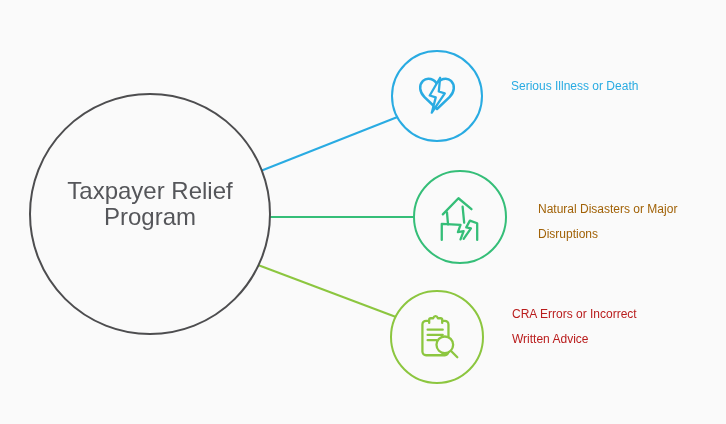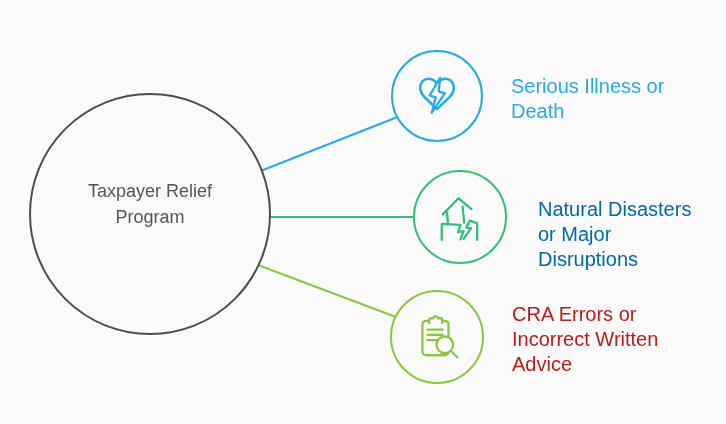--- a/index.html
+++ b/index.html
@@ -25,21 +25,21 @@
     border: 2px solid #4D4D4F;
     border-radius: 50%;
     background: #FAFAFA;
     display: flex;
     align-items: center;
     justify-content: center;
     z-index: 1;
   }
   .hub-label {
     color: #55565A;
-    font-size: 18px;
+    font-size: 24px;
     line-height: 26px;
     text-align: center;
     width: 170px;
     transform: translateY(-10px);
   }
   .node {
     position: absolute;
     box-sizing: border-box;
     border-radius: 50%;
     background: #FAFAFA;
@@ -47,27 +47,27 @@
     align-items: center;
     justify-content: center;
     z-index: 1;
   }
   .node-illness   { left: 391px; top: 50px;  width: 92px; height: 92px; border: 2px solid #29ABE2; }
   .node-disaster  { left: 413px; top: 170px; width: 94px; height: 94px; border: 2px solid #35BE78; }
   .node-cra       { left: 390px; top: 290px; width: 94px; height: 94px; border: 2px solid #8CC63F; }
   .node svg { display: block; }
   .branch-label {
     position: absolute;
-    font-size: 20px;
+    font-size: 12px;
     font-weight: 500;
     line-height: 25px;
     z-index: 1;
   }
   .label-illness  { left: 511px; top: 74px;  width: 158px; color: #29ABE2; }
-  .label-disaster { left: 538px; top: 197px; width: 168px; color: #0369a1; }
+  .label-disaster { left: 538px; top: 197px; width: 168px; color: #a16207; }
   .label-cra      { left: 512px; top: 302px; width: 152px; color: #b91c1c; }
 </style>
 </head>
 <body>
 
 <div class="canvas">
 
   <svg class="connectors" viewBox="0 0 726 424">
     <line x1="258" y1="172" x2="400" y2="116" stroke-width="2" stroke="#29ABE2"></line>
     <line x1="269" y1="217" x2="417" y2="217" stroke-width="2" stroke="#35BE78"></line>

